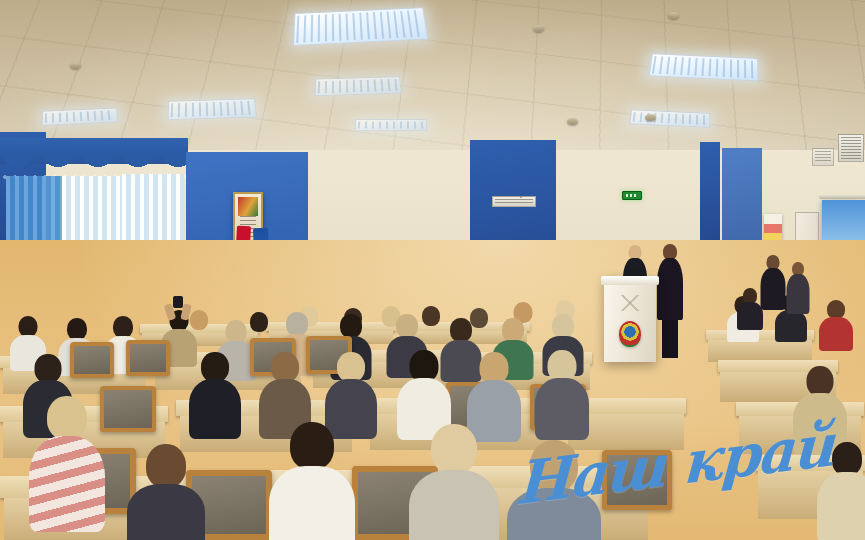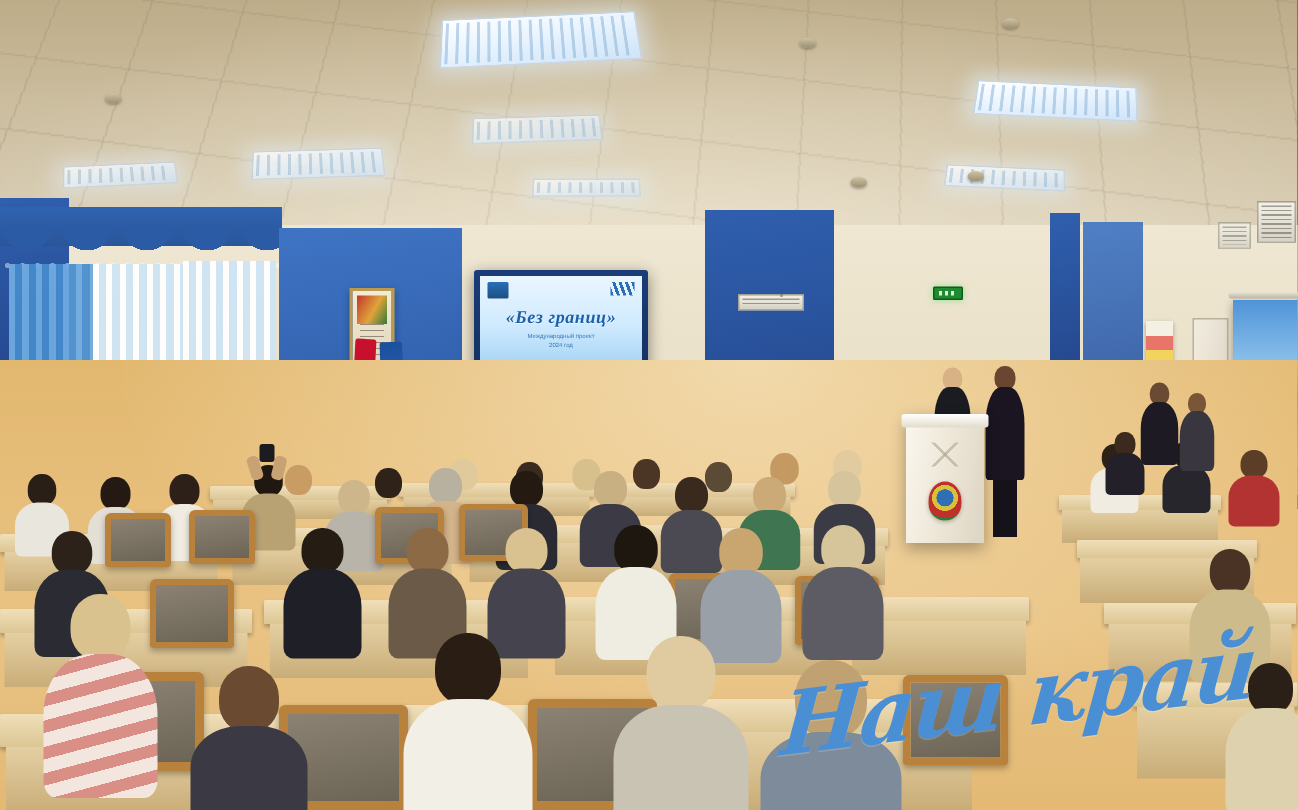--- a/index.html
+++ b/index.html
@@ -431,33 +431,20 @@
     <div class="art-top"></div>
     <div class="art-txt"></div>
   </div>
   <div class="flag flag-by" style="left:237px;top:226px;width:14px;height:62px;transform:rotate(3deg);">
       <div class="cloth"></div>
     </div>
   <div class="flag flag-bl" style="left:253px;top:228px;width:15px;height:60px;transform:rotate(-2deg);">
       <div class="cloth"></div>
     </div>
 
-  <div class="screen-outer" style="left:316px;top:180px;width:116px;height:82px;">
-    <div class="screen-inner">
-      <div class="sl-logo-l"></div>
-      <div class="sl-logo-r"></div>
-      <div class="sl-title">«Без границ»</div>
-      <div class="sl-sub">
-        <span>Международный проект</span><br>
-        <span>2024 год</span>
-      </div>
-      <div class="sl-city"></div>
-      <div class="sl-green"></div>
-    </div>
-  </div>
 
   <div class="door" style="left:795px;top:212px;width:24px;height:96px;"></div>
   <div class="photo-banner" style="left:822px;top:200px;width:43px;height:112px;">
     <div class="rail"></div>
   </div>
   <div class="poster" style="left:764px;top:214px;width:18px;height:56px;"></div>
   <div class="blue-panel" style="left:700px;top:142px;width:20px;height:110px;"></div>
   <div class="blue-panel lighter" style="left:722px;top:148px;width:40px;height:100px;opacity:.9;"></div>
 
   <div class="presswall" style="left:578px;top:240px;width:186px;height:86px;">

